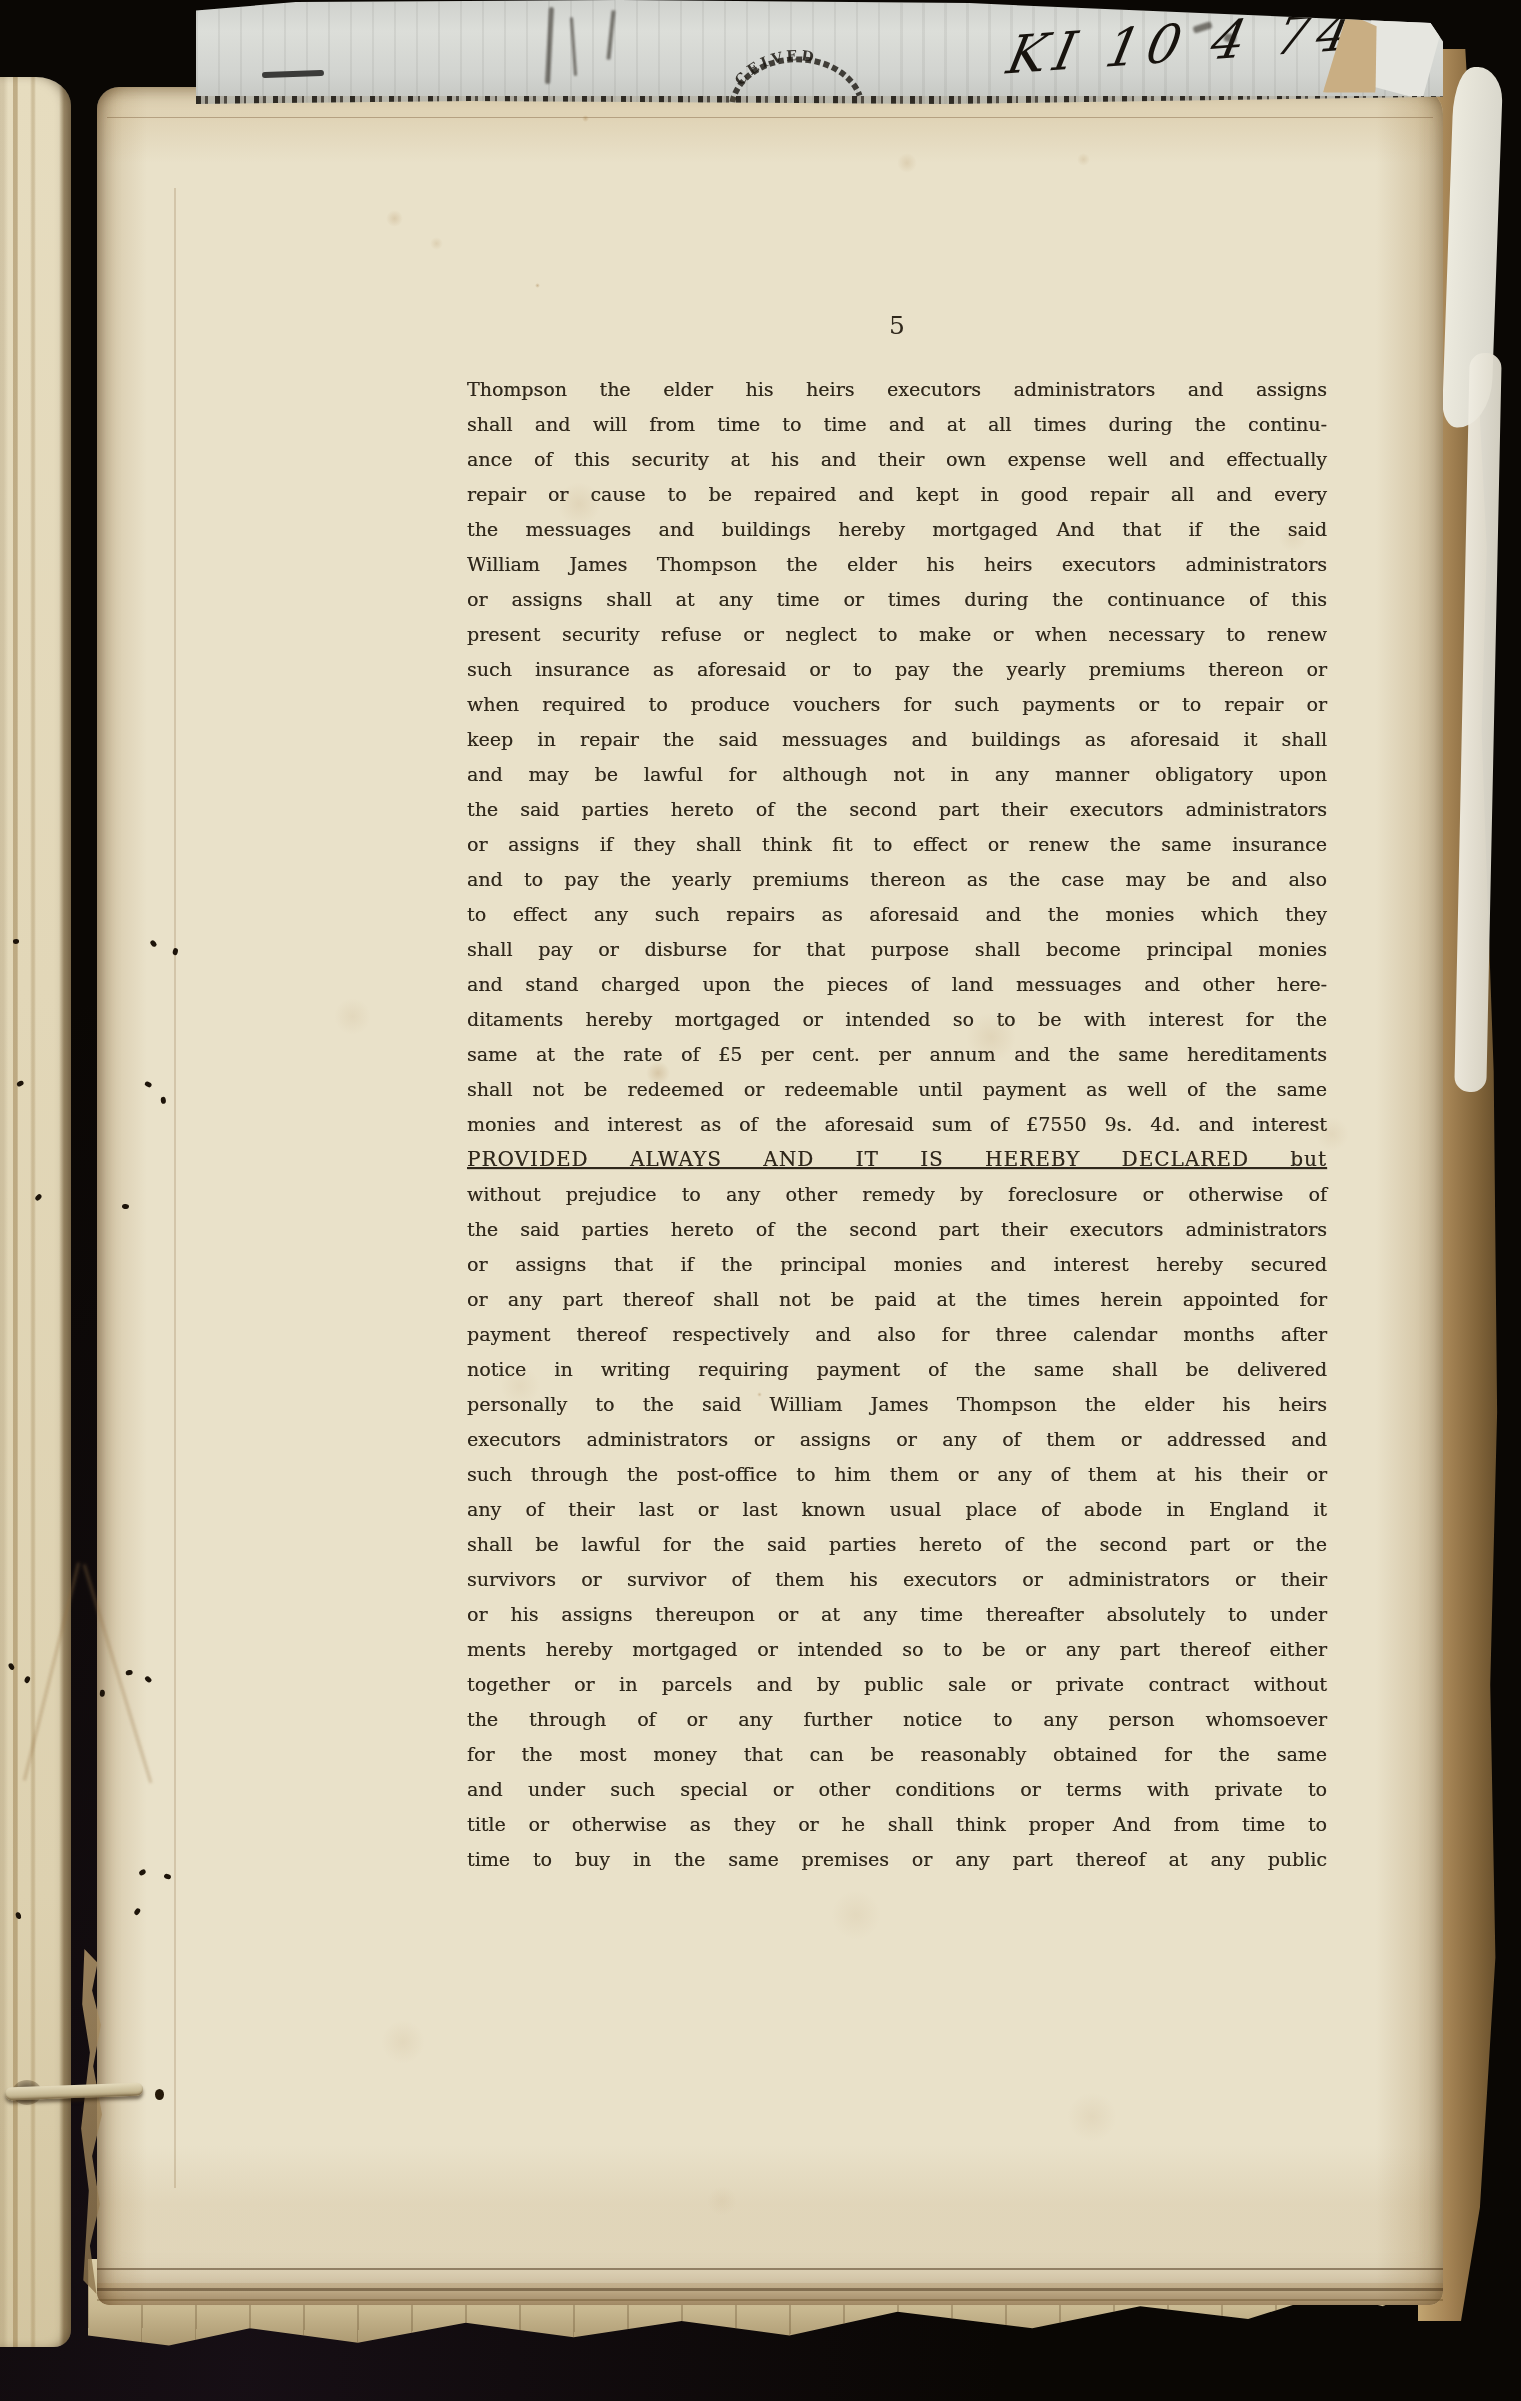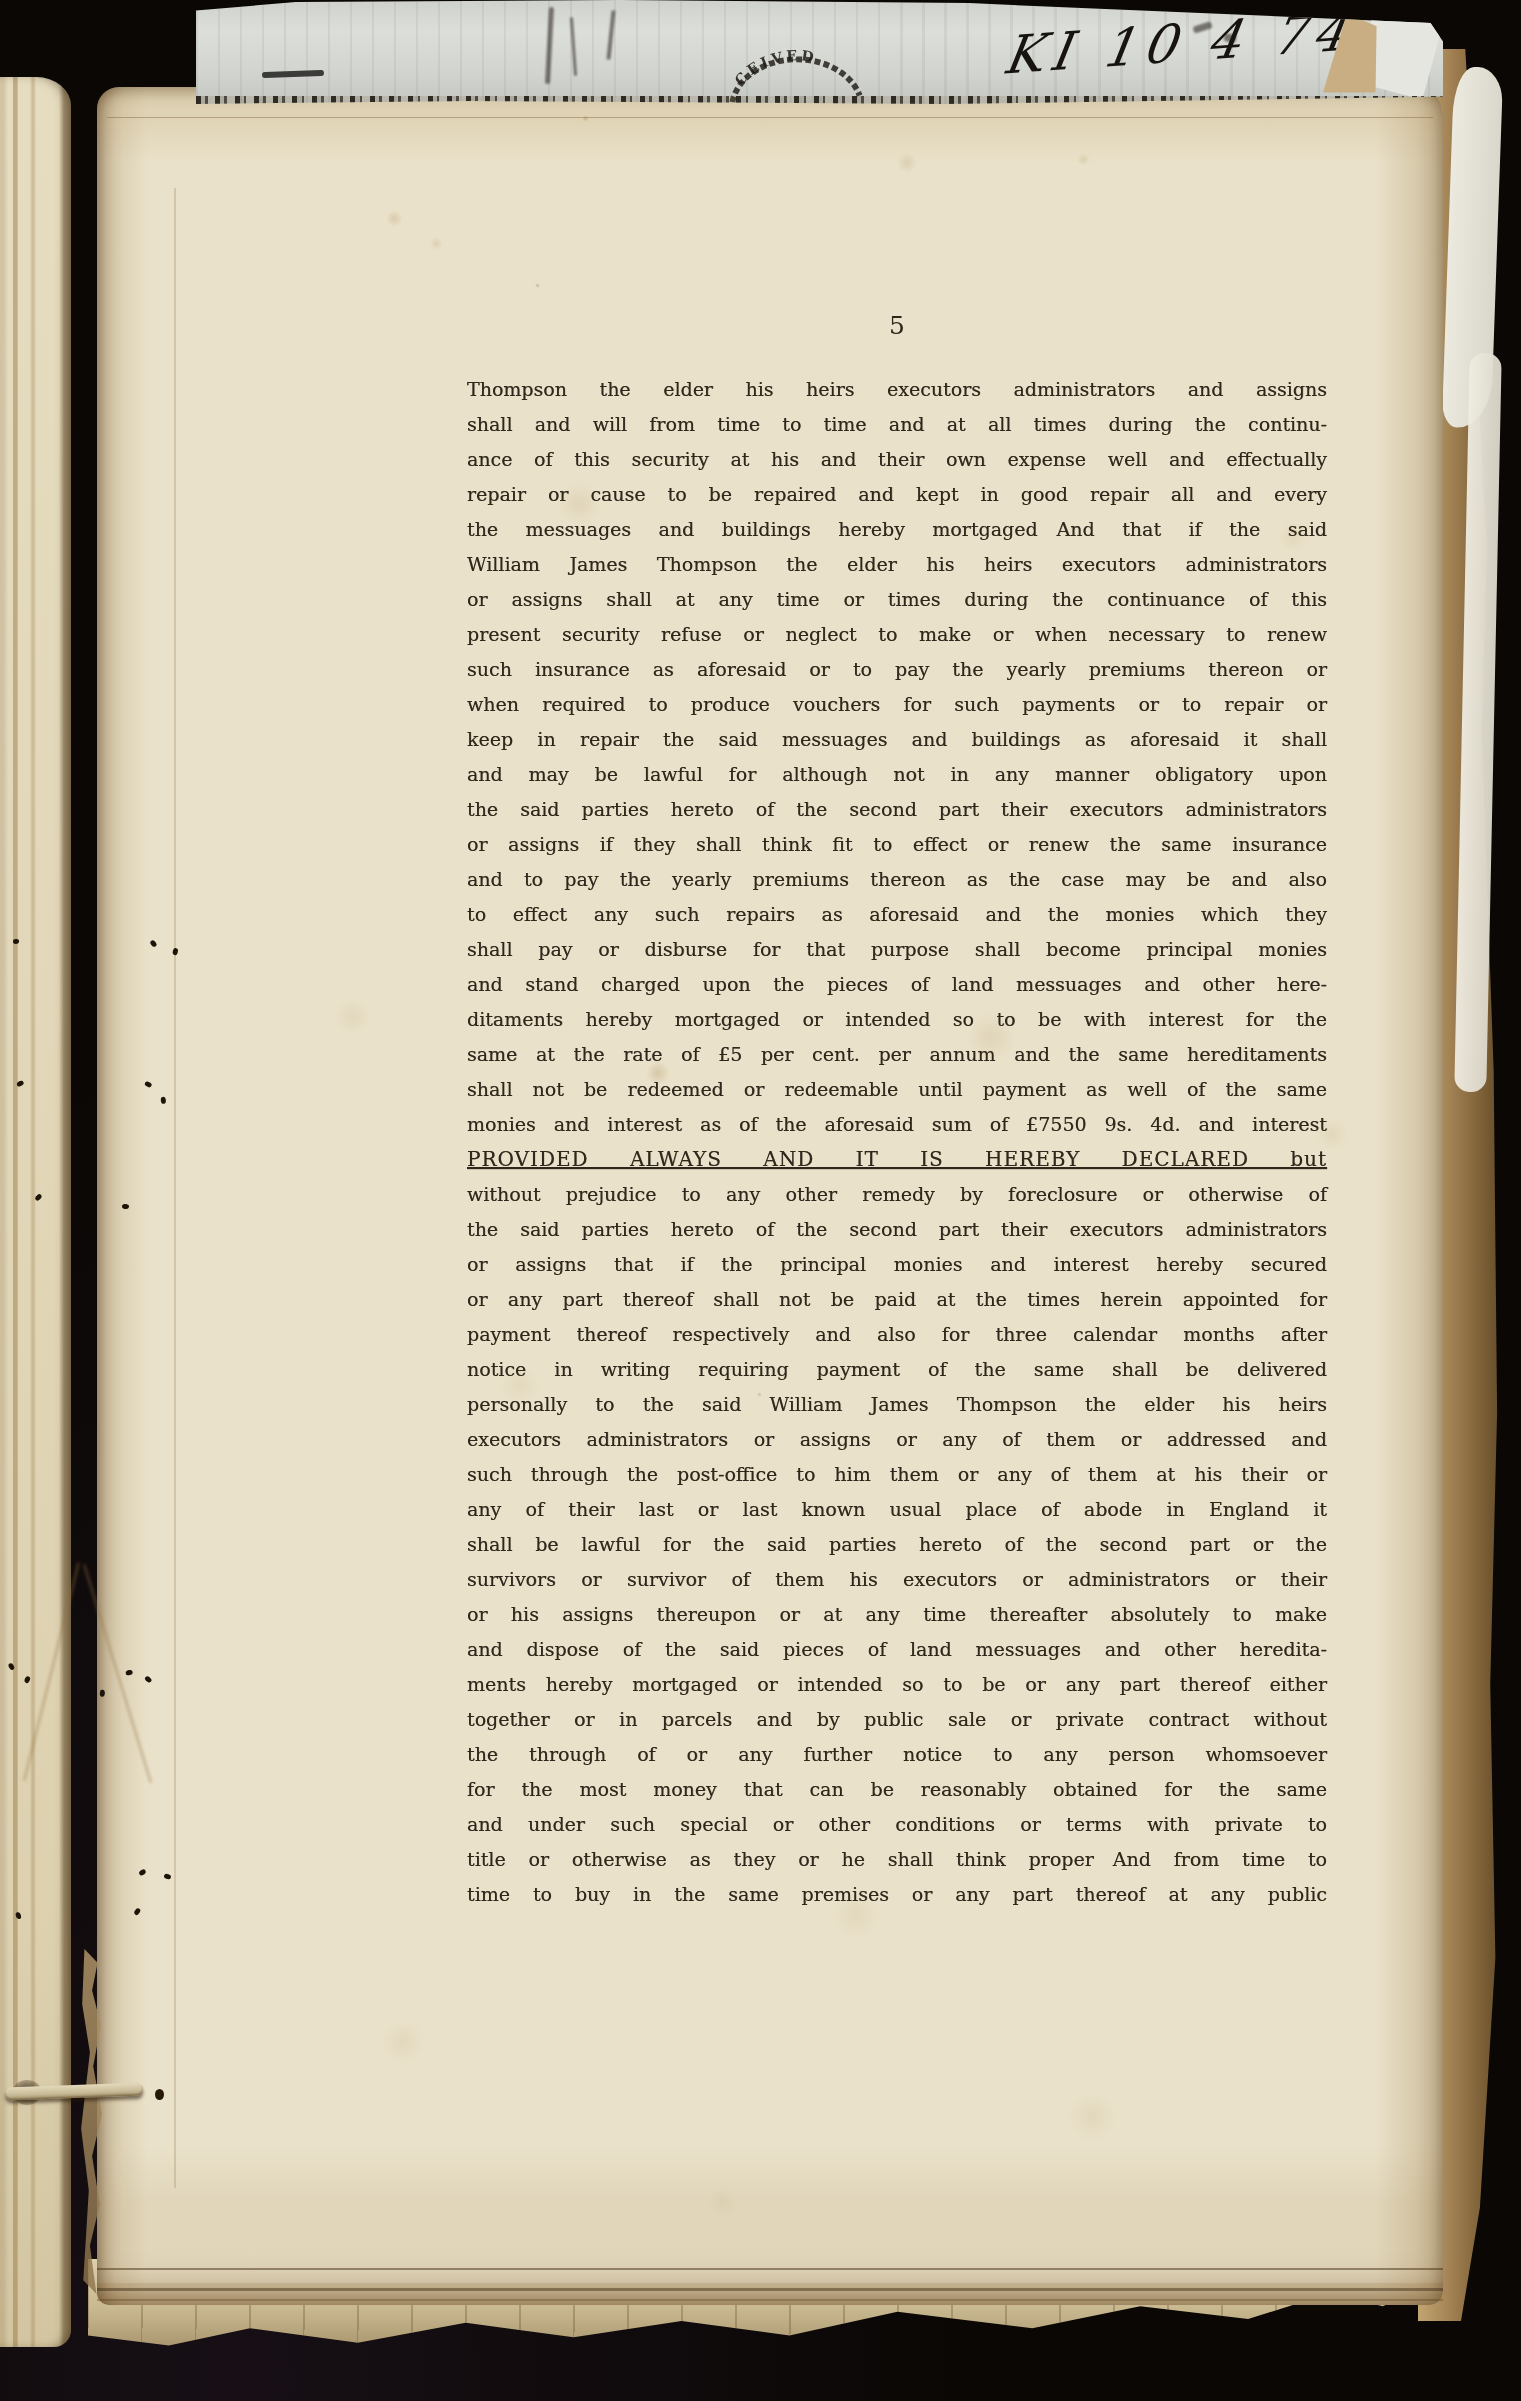--- a/index.html
+++ b/index.html
@@ -170,22 +170,21 @@
         <div class="tline">or assigns that if the principal monies and interest hereby secured</div>
         <div class="tline">or any part thereof shall not be paid at the times herein appointed for</div>
         <div class="tline">payment thereof respectively and also for three calendar months after</div>
         <div class="tline">notice in writing requiring payment of the same shall be delivered</div>
         <div class="tline">personally to the said William James Thompson the elder his heirs</div>
         <div class="tline">executors administrators or assigns or any of them or addressed and</div>
         <div class="tline">such through the post-office to him them or any of them at his their or</div>
         <div class="tline">any of their last or last known usual place of abode in England it</div>
         <div class="tline">shall be lawful for the said parties hereto of the second part or the</div>
         <div class="tline">survivors or survivor of them his executors or administrators or their</div>
-        <div class="tline">or his assigns thereupon or at any time thereafter absolutely to make</div>
-        <div class="tline">and dispose of the said pieces of land messuages and other heredita-</div>
+        <div class="tline">or his assigns thereupon or at any time thereafter absolutely to under</div>
         <div class="tline">ments hereby mortgaged or intended so to be or any part thereof either</div>
         <div class="tline">together or in parcels and by public sale or private contract without</div>
         <div class="tline">the through of or any further notice to any person whomsoever</div>
         <div class="tline">for the most money that can be reasonably obtained for the same</div>
         <div class="tline">and under such special or other conditions or terms with private to</div>
         <div class="tline">title or otherwise as they or he shall think proper And from time to</div>
         <div class="tline">time to buy in the same premises or any part thereof at any public</div>
       </div>
     <div class="crease-1"></div>
     <div class="crease-2"></div>

